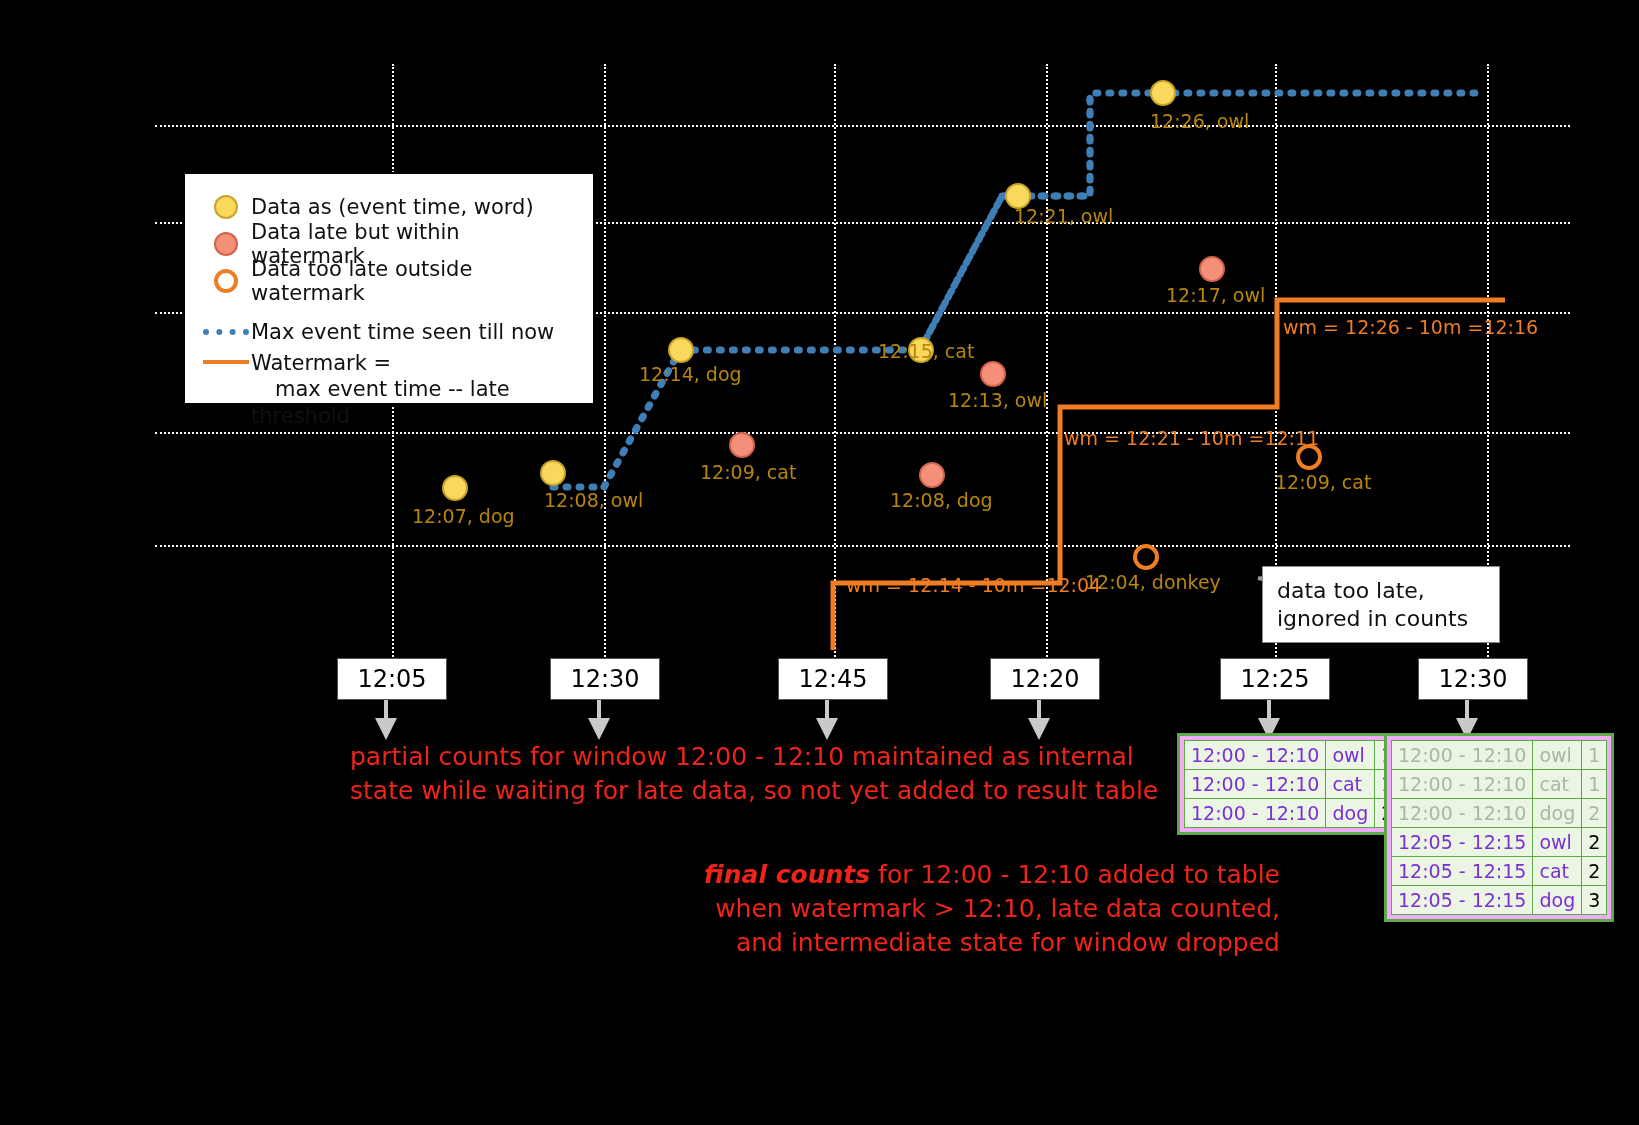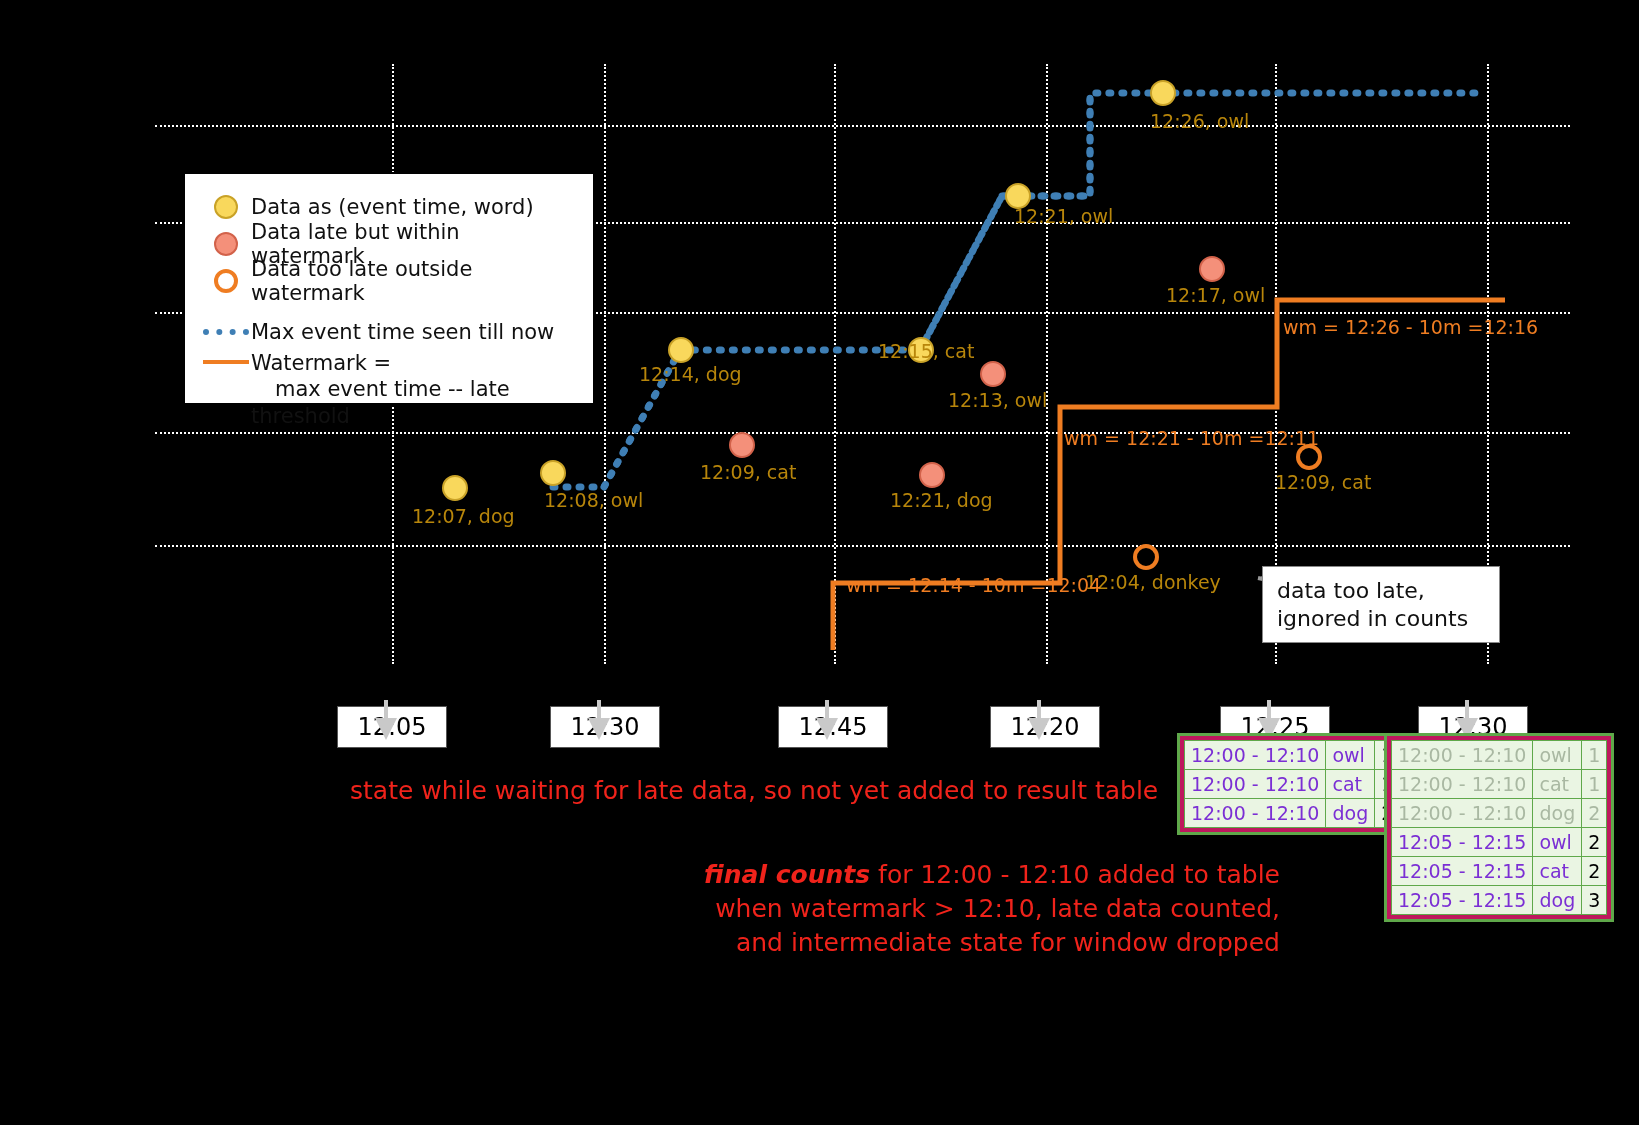--- a/index.html
+++ b/index.html
@@ -88,21 +88,20 @@
     width: 110px;
     height: 42px;
     background: #ffffff;
     border: 1px solid #555;
     color: #000;
     font-size: 24px;
     display: flex;
     align-items: center;
     justify-content: center;
     box-sizing: border-box;
-    margin-top: 48px;
   }
   .tickarrow {
     position: absolute;
     width: 0; height: 0;
     border-left: 11px solid transparent;
     border-right: 11px solid transparent;
     border-top: 22px solid #c9c9c9;
   }
   .tickstem {
     position: absolute;
@@ -138,21 +137,21 @@
     text-align: center;
     line-height: 1.35;
     white-space: nowrap;
   }
   .redtext .ital { font-style: italic; font-weight: bold; }
 
   
   .restable {
     position: absolute;
     border: 3px solid #5fa84a;
-    background: #be185d;
+    background: #f0abfc;
     padding: 4px;
     box-sizing: border-box;
   }
   .restable table { border-collapse: collapse; }
   .restable td {
     border: 1px solid #5fa84a;
     font-size: 19px;
     padding: 3px 6px;
     background: #eaf5e3;
     white-space: nowrap;
@@ -247,21 +246,21 @@
   <div class="pt late" style="left:729px; top:432px;"></div>
   <div class="ptlabel" style="left:700px; top:461px;">12:09, cat</div>
 
   <div class="pt ontime" style="left:668px; top:337px;"></div>
   <div class="ptlabel" style="left:639px; top:363px;">12:14, dog</div>
 
   <div class="pt ontime" style="left:908px; top:337px;"></div>
   <div class="ptlabel" style="left:878px; top:340px;">12:15, cat</div>
 
   <div class="pt late" style="left:919px; top:462px;"></div>
-  <div class="ptlabel" style="left:890px; top:489px;">12:21, dog</div>
+  <div class="ptlabel" style="left:890px; top:489px;">12:08, dog</div>
 
   <div class="pt late" style="left:980px; top:361px;"></div>
   <div class="ptlabel" style="left:948px; top:389px;">12:13, owl</div>
 
   <div class="pt ontime" style="left:1005px; top:183px;"></div>
   <div class="ptlabel" style="left:1014px; top:205px;">12:21, owl</div>
 
   <div class="pt late" style="left:1199px; top:256px;"></div>
   <div class="ptlabel" style="left:1166px; top:284px;">12:17, owl</div>
 
@@ -301,21 +300,21 @@
 
   <div class="tickbox" style="left:1220px; top:658px;">12:25</div>
   <div class="tickstem" style="left:1267px; top:700px; height:22px;"></div>
   <div class="tickarrow" style="left:1258px; top:718px;"></div>
 
   <div class="tickbox" style="left:1418px; top:658px;">12:30</div>
   <div class="tickstem" style="left:1465px; top:700px; height:22px;"></div>
   <div class="tickarrow" style="left:1456px; top:718px;"></div>
 
   <div class="redtext" style="left:350px; top:740px; width:745px;">
-    <br>
+    <span>partial counts for window 12:00 - 12:10 maintained as internal</span><br>
     <span>state while waiting for late data, so not yet added  to result table</span>
   </div>
 
   <div class="redtext" style="left:700px; top:858px; width:580px;text-align:right;">
     <span class="ital">final counts</span><span> for 12:00 - 12:10 added to table</span><br>
     <span>when watermark &gt; 12:10, late data counted,</span><br>
     <span>and intermediate state for window dropped</span>
   </div>
 
   <div class="restable" style="left:1177px; top:733px;">

